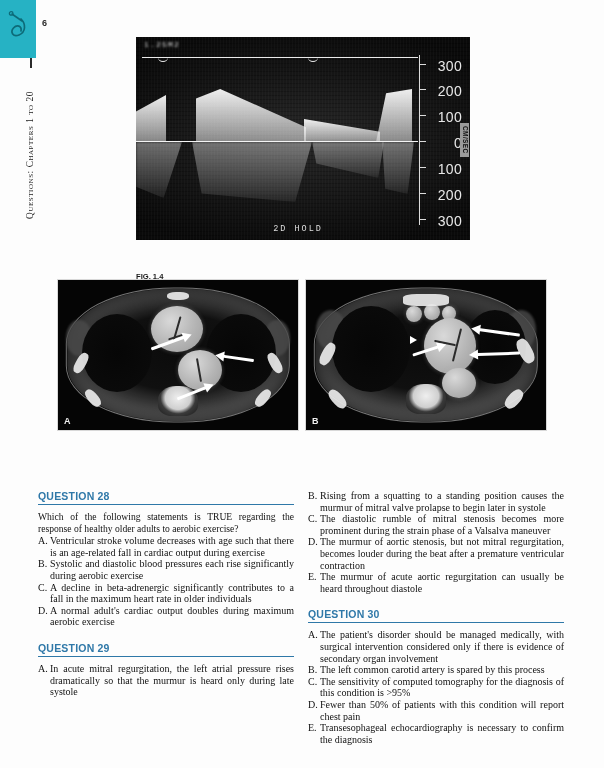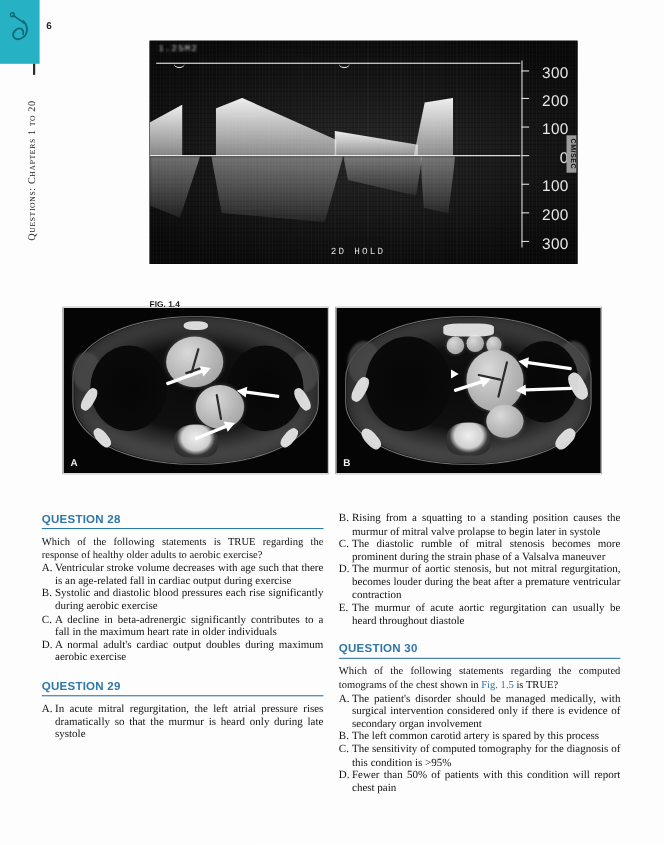--- a/index.html
+++ b/index.html
@@ -56,21 +56,21 @@
     font-family: "Liberation Sans", sans-serif;
     font-size: 9px;
     font-weight: bold;
     color: #2a2a2a;
   }
 
   
   .fig14-wrap {
     position: absolute;
     left: 136px; top: 37px;
-    width: 389px; height: 203px;
+    width: 334px; height: 203px;
   }
   .doppler {
     position: relative;
     width: 100%; height: 100%;
     background:
       radial-gradient(ellipse 70% 55% at 50% 50%, #2a2a2a 0%, #141414 70%, #0c0c0c 100%),
       #121212;
     overflow: hidden;
     filter: contrast(1.02);
   }
@@ -292,21 +292,21 @@
     position: absolute;
     width: 0; height: 0;
     border-top: 4.5px solid transparent;
     border-bottom: 4.5px solid transparent;
     border-left: 7px solid #ffffff;
   }
 
   
   .columns {
     position: absolute;
-    left: 38px; top: 466px;
+    left: 38px; top: 490px;
     width: 530px;
     display: flex;
     gap: 14px;
   }
   .col { width: 256px; }
 
   .q-head {
     font-family: "Liberation Sans", sans-serif;
     font-size: 10.5px;
     font-weight: bold;
@@ -523,23 +523,23 @@
     <div class="col">
 
       <ol class="choices">
         <li><span class="ltr">B.</span><span>Rising from a squatting to a standing position causes the murmur of mitral valve prolapse to begin later in systole</span></li>
         <li><span class="ltr">C.</span><span>The diastolic rumble of mitral stenosis becomes more prominent during the strain phase of a Valsalva maneuver</span></li>
         <li><span class="ltr">D.</span><span>The murmur of aortic stenosis, but not mitral regurgitation, becomes louder during the beat after a premature ventricular contraction</span></li>
         <li><span class="ltr">E.</span><span>The murmur of acute aortic regurgitation can usually be heard throughout diastole</span></li>
       </ol>
 
       <div class="q-head spaced">QUESTION 30</div>
-      <div class="q-stem"><span>Which of the following statements regarding the computed tomograms of the chest shown in </span><span class="xref">Fig. 1.5</span><span> is TRUE?</span></div>
       <ol class="choices">
         <li><span class="ltr">A.</span><span>The patient's disorder should be managed medically, with surgical intervention considered only if there is evidence of secondary organ involvement</span></li>
         <li><span class="ltr">B.</span><span>The left common carotid artery is spared by this process</span></li>
         <li><span class="ltr">C.</span><span>The sensitivity of computed tomography for the diagnosis of this condition is &gt;95%</span></li>
         <li><span class="ltr">D.</span><span>Fewer than 50% of patients with this condition will report chest pain</span></li>
+        <li><span class="ltr">E.</span><span>Transesophageal echocardiography is necessary to confirm the diagnosis</span></li>
       </ol>
     </div>
   </div>
 
 </div>
 
 </body></html>

